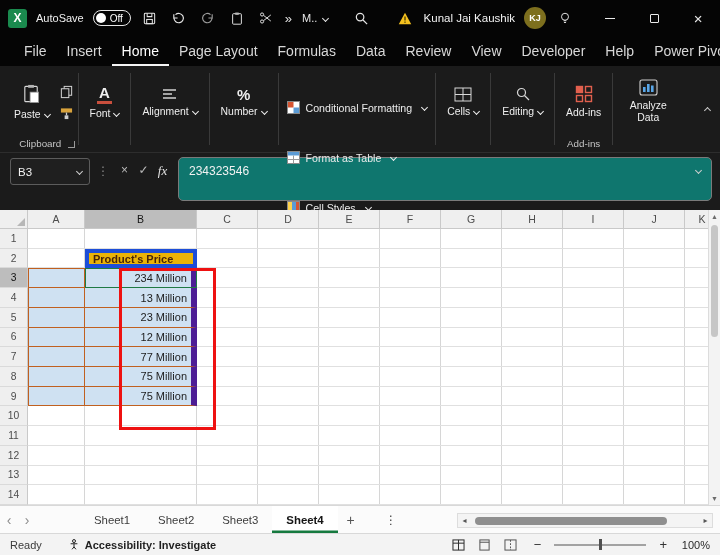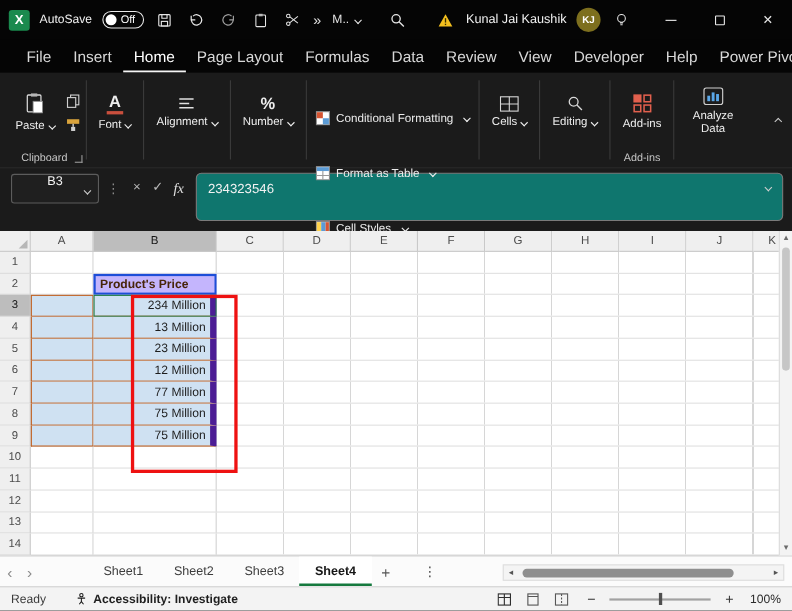--- a/index.html
+++ b/index.html
@@ -47,21 +47,21 @@
   .glyph-icon { font-size:15px; font-weight:700; color:#efefef; line-height:1; }
   .font-a { border-bottom:3px solid #c94f3d; padding:0 2px 1px; }
   .side-icons { display:flex; flex-direction:column; gap:8px; margin-left:2px; padding-top:2px; }
   .stack { display:flex; flex-direction:column; justify-content:center; gap:3px; }
   .stack-item { display:flex; align-items:center; gap:6px; font-size:10.6px; color:#ececec; padding:1px 4px; white-space:nowrap;margin-top:32px; }
   .two-line { text-align:center; line-height:1.2; }
   .ribbon-collapse { position:absolute; right:10px; top:42px; color:#c9c9c9; }
 
   
   .formula-row { height:58px; background:#1b1b1b; border-top:1px solid #2d2d2d; display:flex; align-items:flex-start; }
-  .name-box { width:80px; height:27px; margin:5px 0 0 10px; border:1px solid #5c5c5c; border-radius:3px; background:#1f1f1f; display:flex; align-items:center; padding:0 7px; font-size:11.5px; color:#f2f2f2;flex-direction:column; }
+  .name-box { width:80px; height:27px; margin:5px 0 0 10px; border:1px solid #5c5c5c; border-radius:3px; background:#1f1f1f; display:flex; align-items:center; padding:0 7px; font-size:11.5px; color:#f2f2f2; }
   .name-box .chev { margin-left:auto; color:#cfcfcf; }
   .fb-dots { color:#8a8a8a; font-size:12px; margin:11px 6px 0 7px; }
   .fbtn { margin-top:10px; width:19px; text-align:center; font-size:12px; color:#b9b9b9; }
   .fbtn.fx { font-family:"Liberation Serif", serif; font-style:italic; color:#e2e2e2; font-size:13px; }
   .formula-input { flex:1; height:44px; margin:4px 8px 0 6px; border:1px solid #7a7a7a; border-radius:5px; background:#0f766e; display:flex; padding:6px 10px; font-size:12px; color:#f2f2f2; }
   .formula-input .chev { margin-left:auto; margin-top:4px; color:#cfcfcf; }
 
   
   .grid { height:295px; background:#fff; position:relative; color:#303030; }
   .chead { height:19px; display:flex; }
@@ -69,21 +69,21 @@
   .corner::after { content:""; position:absolute; right:2px; bottom:2px; border-left:8px solid transparent; border-bottom:8px solid #b7b7b7; }
   .ch { display:flex; align-items:center; justify-content:center; font-size:10.5px; color:#4c4c4c; background:#efefef; border-right:1px solid #c9c9c9; border-bottom:1px solid #c9c9c9; }
   .hsel { background:#bdbdbd; color:#141414; }
   .wa { width:57px; } .wb { width:112px; } .wc { width:61px; } .wk { flex:1; }
   .grid-rows { display:flex; flex-direction:column; height:276px; }
   .grow { display:flex; flex:1; min-height:0; }
   .rh { width:28px; background:#efefef; border-right:1px solid #c9c9c9; border-bottom:1px solid #dadada; display:flex; align-items:center; justify-content:center; font-size:10.3px; color:#4c4c4c; }
   .rh.hsel { background:#bdbdbd; color:#141414; }
   .gc { border-right:1px solid #d6d6d6; border-bottom:1px solid #e0e0e0; }
   .gfill { flex:1; border-bottom:1px solid #e0e0e0; background:repeating-linear-gradient(90deg, transparent 0 60px, #d6d6d6 60px 61px); }
-  .b2cell { background:#c4b5fd; border:2px solid #1d4ed8; display:flex; align-items:center; padding-left:4px; font-size:11px; font-weight:600; color:#47250a; }
+  .b2cell { background:#eab308; border:4px solid #1d4ed8; display:flex; align-items:center; padding-left:4px; font-size:11px; font-weight:600; color:#47250a; }
   .ablue { background:#cfe1f2; border-left:1px solid #c06020; border-right:1px solid #c06020; border-bottom:1px solid #c06020; }
   .bblue { background:#cfe1f2; border-right:6px solid #4c1d95; border-bottom:1px solid #c06020; display:flex; align-items:center; justify-content:flex-end; padding-right:4px; font-size:11px; color:#1d1d1d; }
   .bt { border-top:1px solid #c06020; }
   .active-cell { outline:1.5px solid #1f7a44; outline-offset:-1.5px; }
   .redbox { position:absolute; left:119px; top:58px; width:97px; height:162px; border:3px solid #ee1111; z-index:5; pointer-events:none; }
   .vscroll { position:absolute; right:0; top:0; width:12px; height:295px; background:#f3f3f3; border-left:1px solid #dcdcdc; z-index:6; font-size:7px; color:#6b6b6b; }
   .vs-arrow { height:13px; display:flex; align-items:center; justify-content:center; }
   .vs-thumb { position:absolute; top:15px; left:2px; width:7px; height:112px; background:#c6c6c6; border-radius:4px; }
   .vs-arrow.bottom { position:absolute; bottom:0; left:0; right:0; }
 

